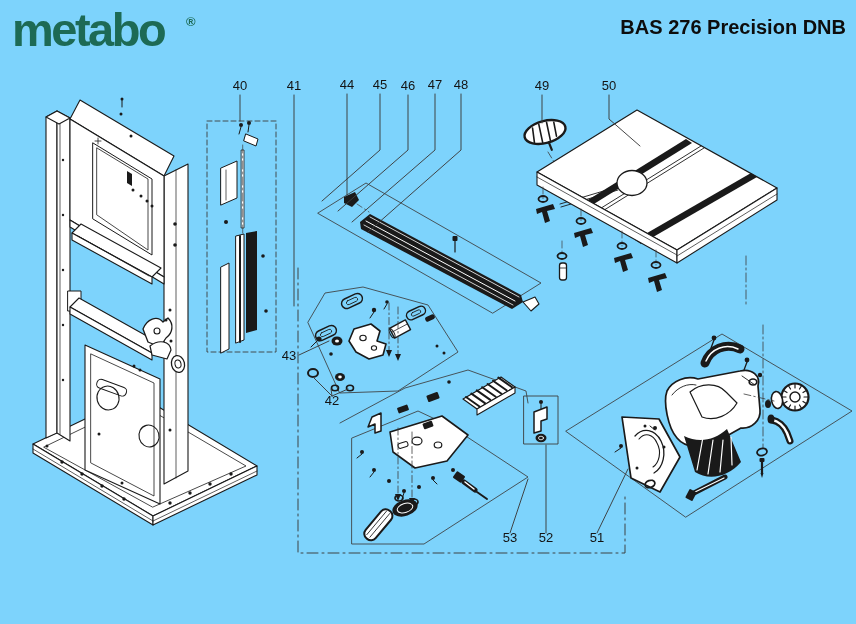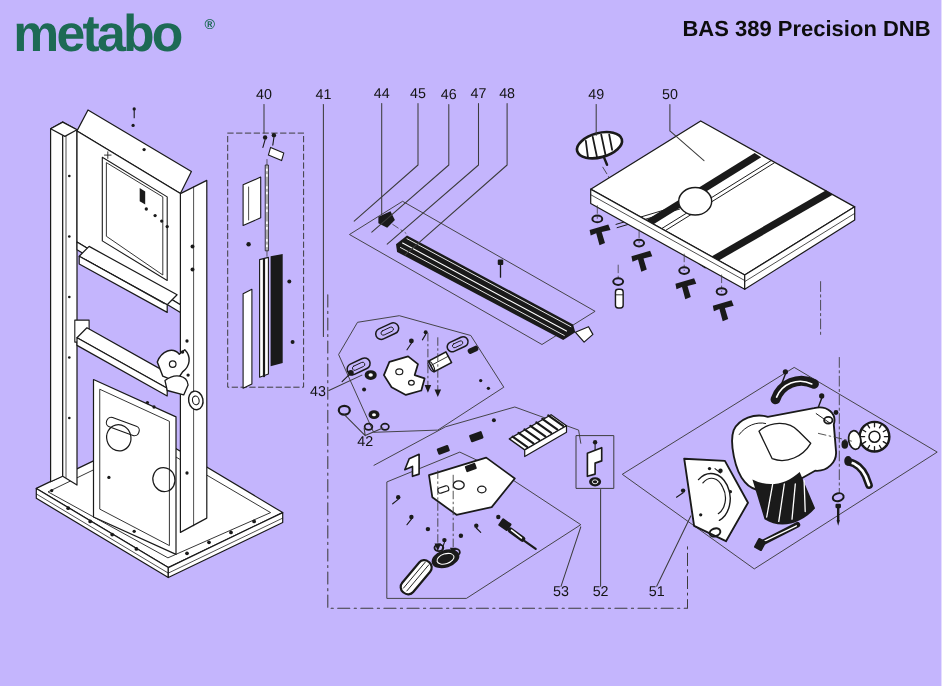--- a/index.html
+++ b/index.html
@@ -1,34 +1,34 @@
 <!DOCTYPE html>
 <html><head>
 <meta charset="utf-8">
 <style>
   html,body{margin:0;padding:0;background:#fff;}
-  .page{position:relative;width:856px;height:624px;background:#c4b5fd;
+  .page{position:relative;width:856px;height:624px;background:#7dd3fc;
         font-family:"Liberation Sans",sans-serif;overflow:hidden;}
   .logo{position:absolute;left:12px;top:6px;font-size:47px;font-weight:bold;
         letter-spacing:-2.5px;color:#1D6A55;line-height:1;}
   .reg{position:absolute;left:186px;top:14px;font-size:13px;font-weight:bold;color:#1D6A55;}
   .title{position:absolute;right:10px;top:16px;font-size:20px;font-weight:bold;color:#0d0d0d;}
   .footer{position:absolute;left:0;right:0;top:600px;text-align:center;
           font-size:11px;font-style:italic;color:#222;}
   svg.diagram{position:absolute;left:0;top:0;}
   .lbl{font-size:13px;fill:#141414;text-anchor:middle;}
 </style>
 </head>
 <body>
 
 <div class="page">
 
   <div class="logo">metabo</div>
   <div class="reg">®</div>
-  <div class="title">BAS 389 Precision DNB</div>
+  <div class="title">BAS 276 Precision DNB</div>
 
   <svg class="diagram" width="856" height="624" viewBox="0 0 856 624" stroke-linejoin="round" stroke-linecap="round">
 
     <g stroke="#3C3C3C" stroke-width="0.95" fill="none" stroke-dasharray="11 4 2 4">
       <path d="M298,268 V553 H625 V497"></path>
     </g>
 
     <g stroke="#1A1A1A" stroke-width="1.1" fill="none">
 
       <g>

